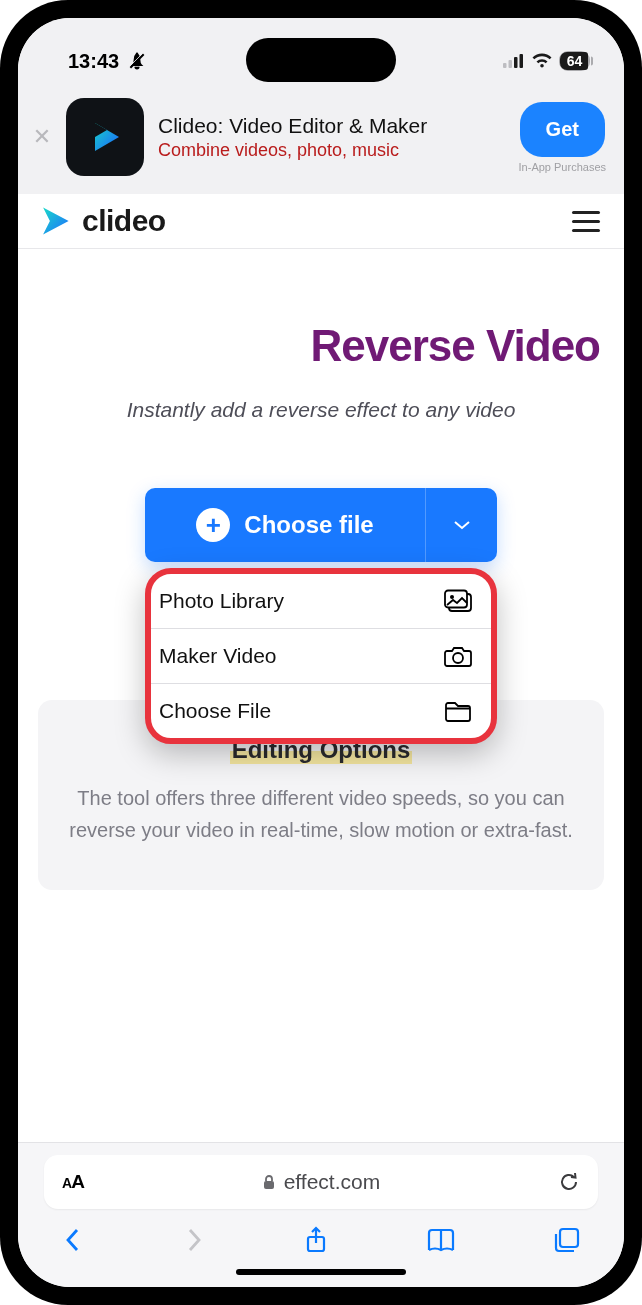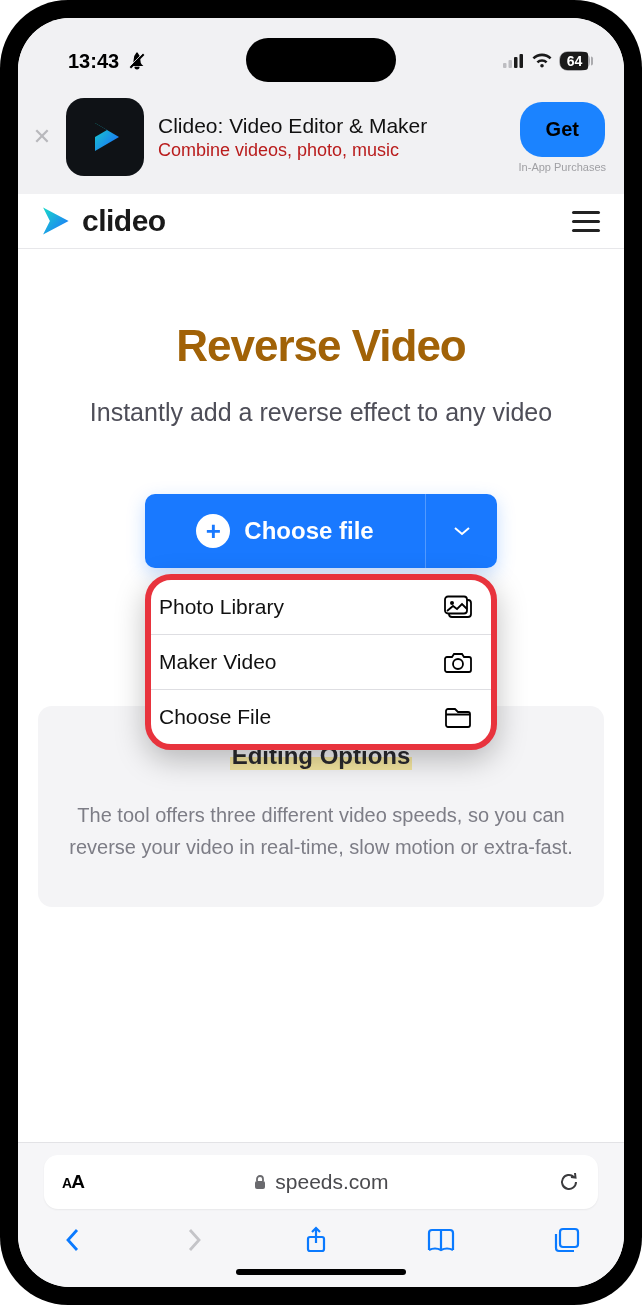--- a/index.html
+++ b/index.html
@@ -85,41 +85,41 @@
   .app-banner .close { color: #b8b8bc; font-size: 22px; width: 20px; text-align: center; }
   .app-icon {
     width: 78px; height: 78px; border-radius: 18px; background: #0f1216;
     display: flex; align-items: center; justify-content: center;
   }
   .app-info { flex: 1; }
   .app-title { font-size: 21px; font-weight: 400; color: #111; }
   .app-sub { font-size: 18px; color: #b91c1c; margin-top: 2px; }
   .app-get-wrap { text-align: center; }
   .app-get {
-    background: #1b83ff; color: #000000; font-weight: 700; font-size: 20px;
+    background: #1b83ff; color: #ffffff; font-weight: 700; font-size: 20px;
     border-radius: 22px; padding: 16px 26px; display: inline-block;
   }
   .app-iap { font-size: 11px; color: #a0a0a4; margin-top: 4px; }
   
   .site-header {
     background: #fff;
     display: flex; align-items: center; justify-content: space-between;
     padding: 10px 24px 10px 20px;
     border-bottom: 1px solid #e7e7ea;
     gap: 44px;
   }
   .brand { display: flex; align-items: center; gap: 10px; }
   .brand-name { font-size: 30px; font-weight: 800; color: #1a1a1a; letter-spacing: -0.5px; }
   .hamburger { display: flex; flex-direction: column; gap: 6px; }
   .hamburger div { width: 28px; height: 3px; background: #222; border-radius: 2px; }
   
   .content { flex: 1; overflow: hidden; position: relative; background: #fff; }
   .hero { text-align: center; padding: 72px 24px 24px; }
-  .hero h1 { font-size: 44px; font-weight: 800; letter-spacing: -1px; color: #a16207; }
-  .hero p { font-size: 25px; color: #4e4e58; margin-top: 24px; line-height: 1.4; }
+  .hero h1 { font-size: 44px; font-weight: 800; letter-spacing: -1px; color: #701a75; text-align: right; }
+  .hero p { font-size: 21px; color: #4e4e58; margin-top: 24px; line-height: 1.4; font-style: italic; }
   
   .choose-wrap { display: flex; justify-content: center; margin-top: 40px; position: relative; }
   .choose-btn {
     display: flex; align-items: stretch; background: #1979ff; border-radius: 10px;
     overflow: hidden; box-shadow: 0 6px 18px rgba(25,121,255,0.25);
     width: 352px; height: 74px;
   }
   .choose-main {
     flex: 1; display: flex; align-items: center; justify-content: center; gap: 14px;
     color: #fff; font-size: 24px; font-weight: 700;
@@ -159,21 +159,21 @@
     padding: 36px 28px 44px;
     text-align: center;
   }
   .card h3 {
     font-size: 24px; font-weight: 800; color: #2a2a2e;
     display: inline-block;
     background: linear-gradient(transparent 55%, #f4e6a0 55%);
     padding: 0 2px;
   }
   .card p {
-    font-size: 20px; color: #7d7d86; margin-top: 29px; line-height: 1.6;
+    font-size: 20px; color: #7d7d86; margin-top: 18px; line-height: 1.6;
   }
   
   .safari {
     background: #f6f6f8;
     border-top: 1px solid #e3e3e6;
     padding: 12px 26px 8px;
   }
   .url-bar {
     background: #fff; border-radius: 14px; height: 54px;
     display: flex; align-items: center; justify-content: space-between;
@@ -327,21 +327,21 @@
     </div>
 
     <div class="safari">
       <div class="url-bar">
         <span class="aa"><small>A</small>A</span>
         <span class="url-center">
           <svg width="14" height="16" viewBox="0 0 14 16" fill="#6a6a6e">
             <rect x="2" y="7" width="10" height="8" rx="2"></rect>
             <path d="M4 7 V5 a3 3 0 0 1 6 0 V7" fill="none" stroke="#6a6a6e" stroke-width="1.8"></path>
           </svg>
-          <span>speeds.com</span>
+          <span>effect.com</span>
         </span>
         <svg width="22" height="22" viewBox="0 0 22 22" fill="none" stroke="#3b3b3e" stroke-width="2">
           <path d="M18 11 a7 7 0 1 1 -2.2 -5.1"></path>
           <polyline points="17,2 17.5,6.5 13,6"></polyline>
         </svg>
       </div>
       <div class="toolbar">
         <svg width="26" height="28" viewBox="0 0 20 28" fill="none" stroke="#0a7aff" stroke-width="2.8">
             <polyline points="14,4 5,14 14,24"></polyline>
           </svg>

